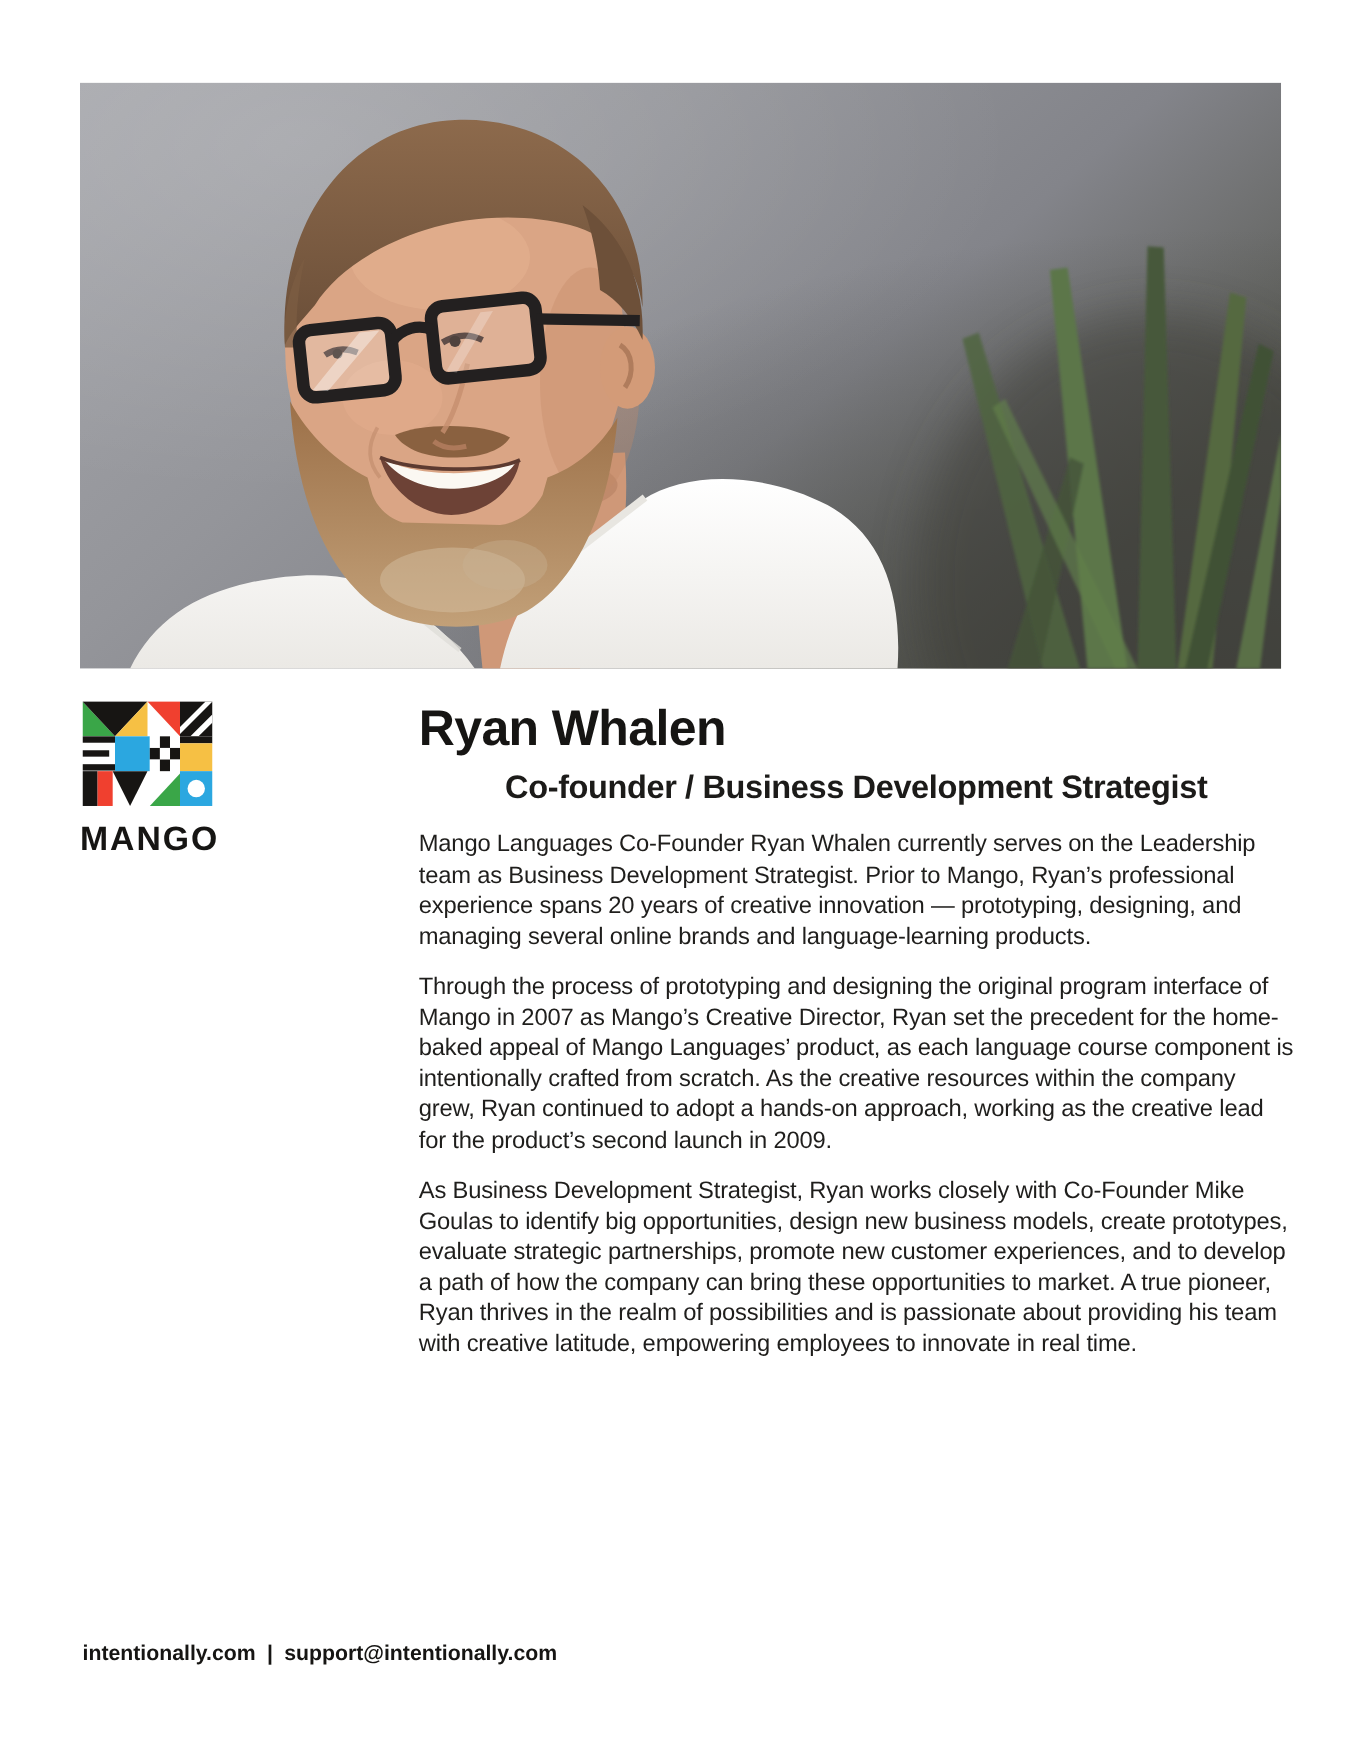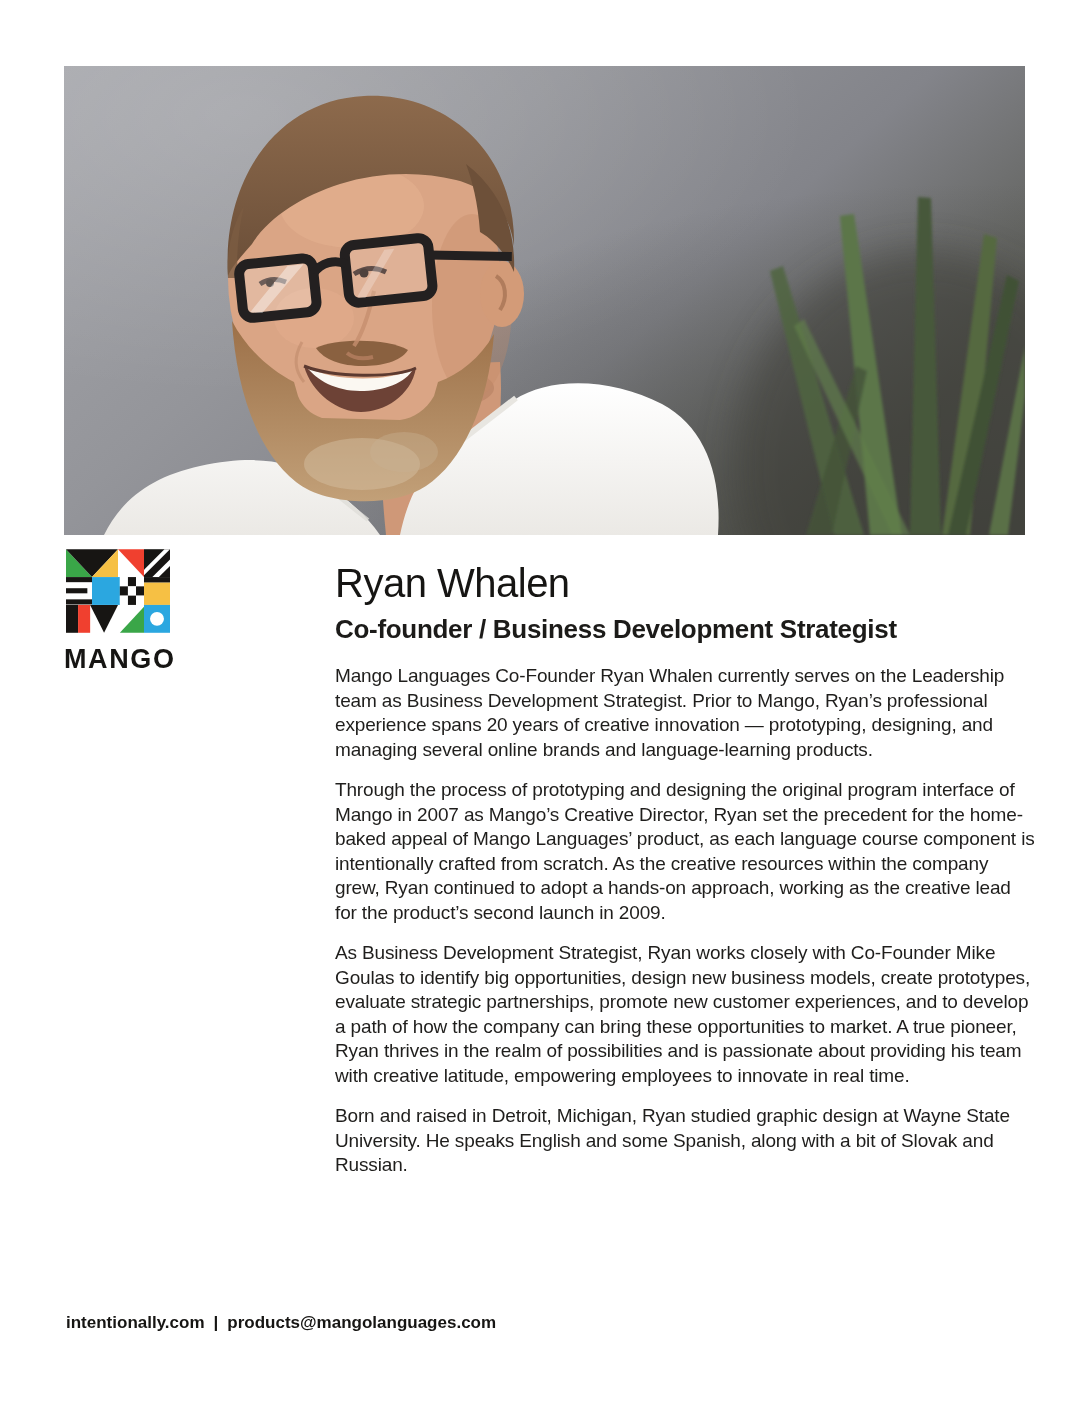--- a/index.html
+++ b/index.html
@@ -4,29 +4,29 @@
 <style>
   html,body{margin:0;padding:0;background:#ffffff;}
   .page{
     position:relative;width:1088px;height:1408px;background:#ffffff;
     font-family:"Liberation Sans",sans-serif;color:#1f1e1c;overflow:hidden;
   }
   .photo{
     position:absolute;left:64px;top:66px;width:961px;height:469px;overflow:hidden;
   }
   .photo svg{display:block;}
-  .brand{position:absolute;left:66px;top:549px;width:180px;}
+  .brand{position:absolute;left:66px;top:561px;width:180px;}
   .logo{display:block;}
   .wordmark{
     margin-top:11px;margin-left:-2px;font-size:27px;font-weight:bold;
     letter-spacing:1.6px;color:#161513;
   }
   .content{position:absolute;left:335px;top:562px;width:700px;}
-  .name{margin:0;font-size:40px;line-height:1.05;font-weight:normal;color:#161513;letter-spacing:-0.5px;}
-  .role{margin:10px 0 0 0;font-size:26px;line-height:30px;font-weight:bold;color:#1c1b19;letter-spacing:-0.3px;}
+  .name{margin:0;font-size:40px;line-height:1.05;font-weight:bold;color:#161513;letter-spacing:-0.5px;}
+  .role{margin:10px 0 0 0;font-size:26px;line-height:30px;font-weight:bold;color:#1c1b19;letter-spacing:-0.3px;text-align:center;}
   .bio{margin-top:20px;}
   .bio p{margin:0 0 16px 0;font-size:19px;line-height:24.5px;letter-spacing:-0.15px;color:#1f1e1c;}
   .footer{
     position:absolute;left:66px;top:1313px;font-size:17px;font-weight:bold;color:#161513;
   }
   .footer .sep{margin:0 9px;}
 </style>
 </head>
 <body>
 
@@ -205,21 +205,20 @@
     <div class="wordmark">MANGO</div>
   </div>
 
   <div class="content">
     <h1 class="name">Ryan Whalen</h1>
     <h2 class="role">Co-founder / Business Development Strategist</h2>
     <div class="bio">
       <p>Mango Languages Co-Founder Ryan Whalen currently serves on the Leadership team as Business Development Strategist. Prior to Mango, Ryan’s professional experience spans 20 years of creative innovation — prototyping, designing, and managing several online brands and language-learning products.</p>
       <p>Through the process of prototyping and designing the original program interface of Mango in 2007 as Mango’s Creative Director, Ryan set the precedent for the home-baked appeal of Mango Languages’ product, as each language course component is intentionally crafted from scratch. As the creative resources within the company grew, Ryan continued to adopt a hands-on approach, working as the creative lead for the product’s second launch in 2009.</p>
       <p>As Business Development Strategist, Ryan works closely with Co-Founder Mike Goulas to identify big opportunities, design new business models, create prototypes, evaluate strategic partnerships, promote new customer experiences, and to develop a path of how the company can bring these opportunities to market. A true pioneer, Ryan thrives in the realm of possibilities and is passionate about providing his team with creative latitude, empowering employees to innovate in real time.</p>
-      <p>Born and raised in Detroit, Michigan, Ryan studied graphic design at Wayne State University. He speaks English and some Spanish, along with a bit of Slovak and Russian.</p>
     </div>
   </div>
 
   <div class="footer">
-    <span>intentionally.com</span><span class="sep">|</span><span>products@mangolanguages.com</span>
+    <span>intentionally.com</span><span class="sep">|</span><span>support@intentionally.com</span>
   </div>
 
 </div>
 
 </body></html>

